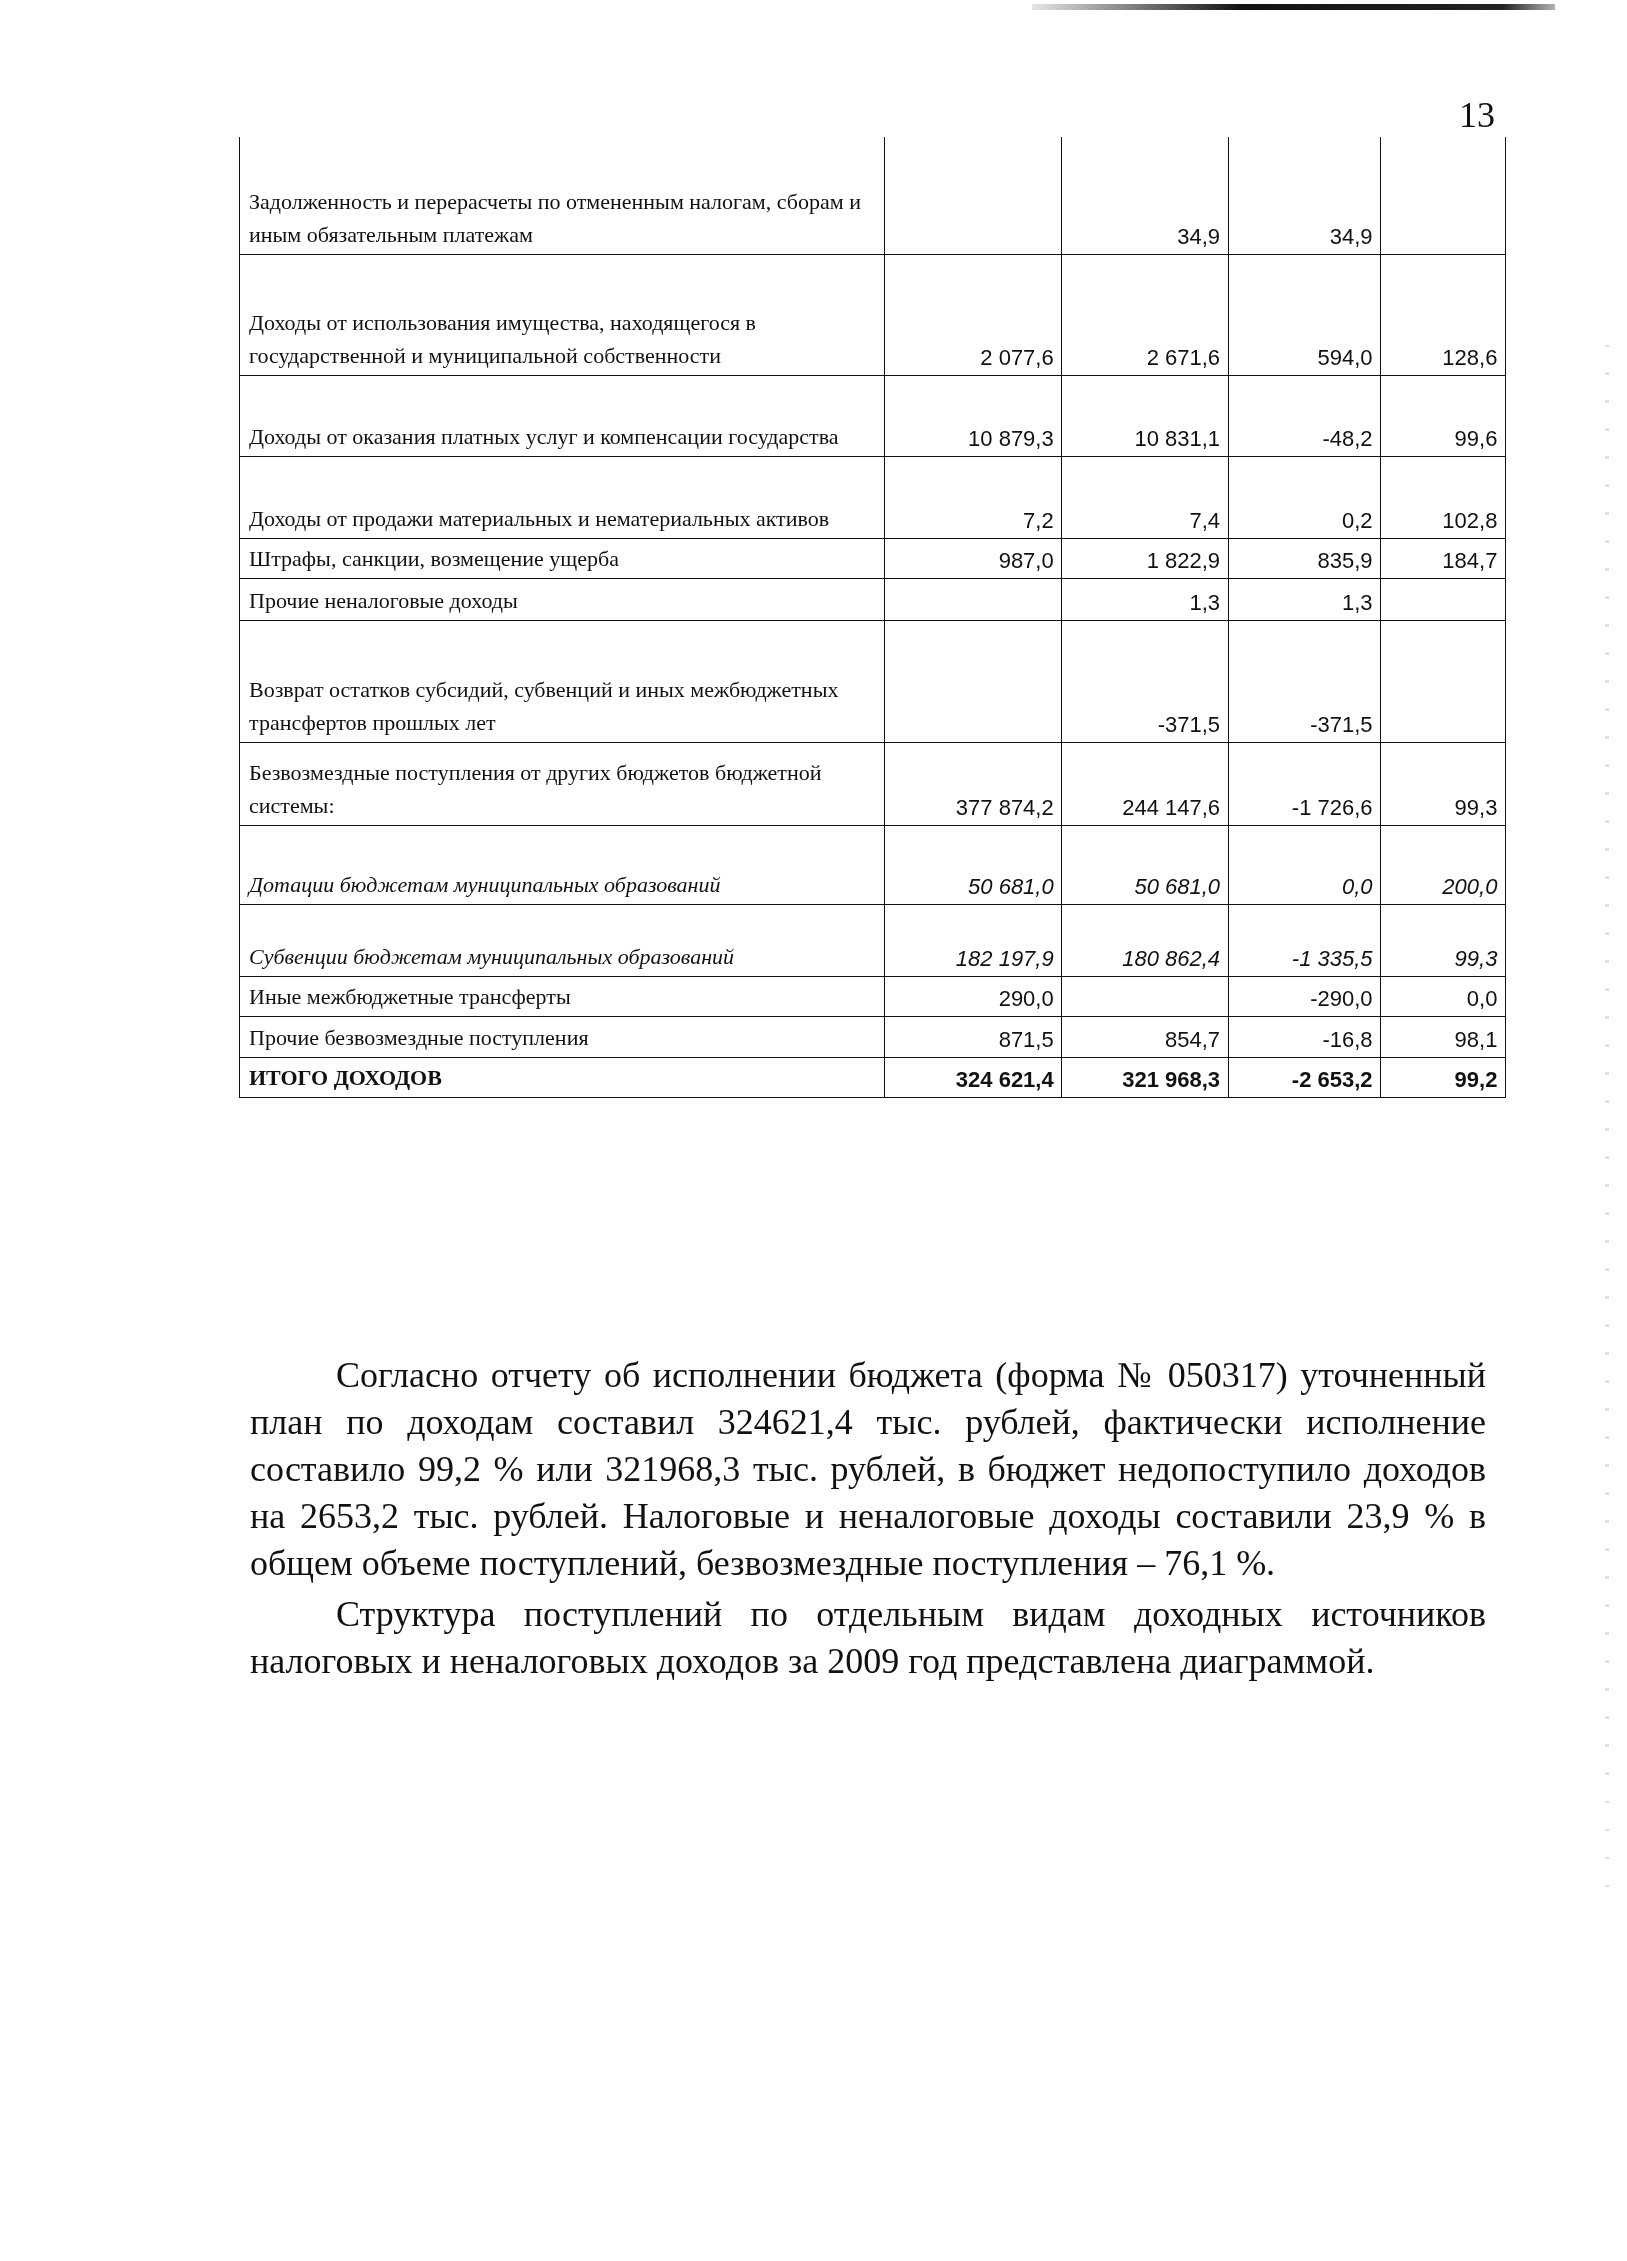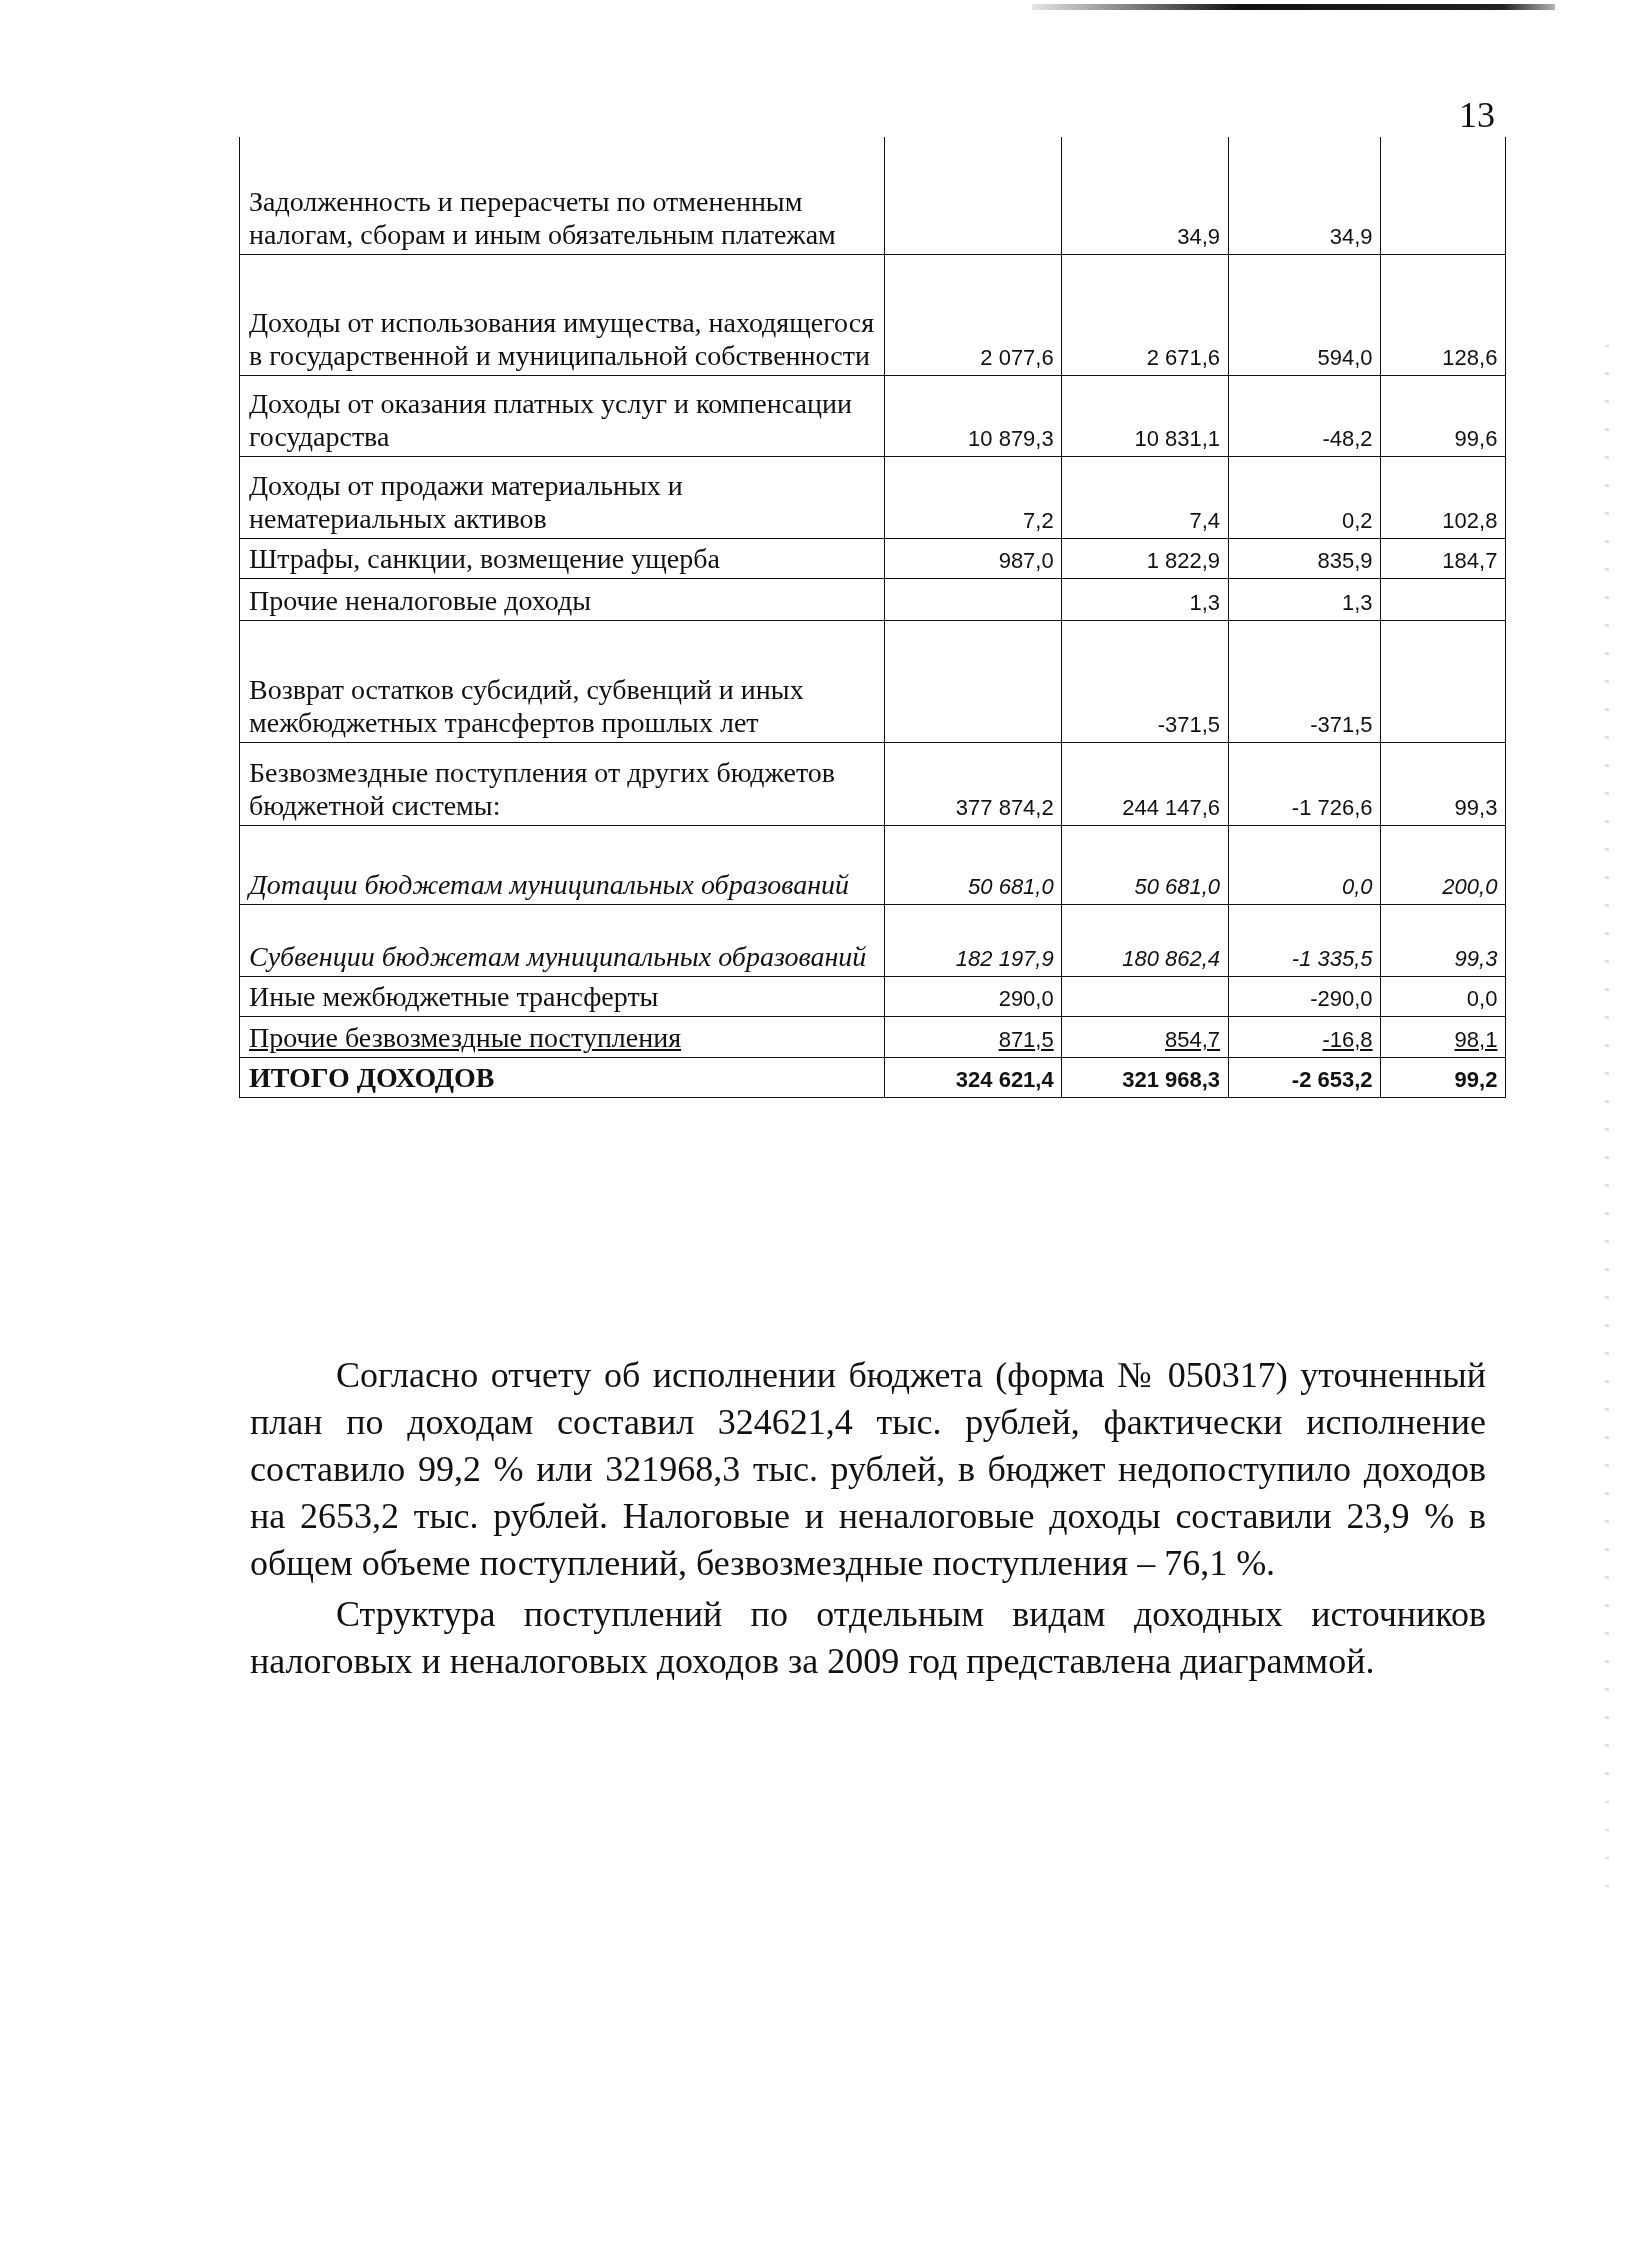--- a/index.html
+++ b/index.html
@@ -3,21 +3,21 @@
 <meta charset="utf-8">
 <style>
   html, body { margin:0; padding:0; background:#ffffff; }
   body { width:1628px; height:2261px; position:relative; overflow:hidden; color:#111; }
   .top-rule { position:absolute; left:1032px; top:3.8px; width:523px; height:6.4px;
     background:linear-gradient(to right, rgba(0,0,0,0.1), #111 40%, #222 90%, rgba(0,0,0,0.3)); }
   .page-num { position:absolute; left:1459px; top:94px; font-family:"Liberation Serif", serif; font-size:36px; }
   table.budget { position:absolute; left:239px; top:137px; border-collapse:collapse; table-layout:fixed; width:1267px; }
   table.budget td { border:1.6px solid #111; padding:0 7.6px 2.5px 9px; vertical-align:bottom; }
   table.budget tr.first td { border-top:none; }
-  td.label { font-family:"Liberation Serif", serif; font-size:28px; line-height:33px; }
+  td.label { font-family:"Liberation Serif", serif; font-size:22px; line-height:33px; }
   td.num { font-family:"Liberation Sans", sans-serif; font-size:22px; text-align:right; line-height:28px; }
   tr.bold td { font-weight:bold; }
   tr.italic td { font-style:italic; }
   .col-label { width:605px; } .col-a { width:166px; } .col-b { width:156px; } .col-c { width:143px; } .col-d { width:117px; }
   .text-block { position:absolute; left:250px; width:1236px; font-family:"Liberation Serif", serif; font-size:36px; line-height:47px; text-align:justify; }
   .text-block p { margin:0; text-indent:86px; }
   .text-block b { font-weight:bold; }
   .scan-specks { position:absolute; right:19px; top:319px; width:3.8px; height:1593px;
     background:repeating-linear-gradient(to bottom, transparent 0 25.5px, rgba(0,0,0,0.12) 25.5px 28px); }
 </style>
@@ -106,21 +106,21 @@
         <td class="num">-1 335,5</td>
         <td class="num">99,3</td>
       </tr>
       <tr style="height: 40px;">
         <td class="label">Иные межбюджетные трансферты</td>
         <td class="num">290,0</td>
         <td class="num"></td>
         <td class="num">-290,0</td>
         <td class="num">0,0</td>
       </tr>
-      <tr style="height: 41px; text-decoration: underline;">
+      <tr style="height: 41px;">
         <td class="label">Прочие безвозмездные поступления</td>
         <td class="num">871,5</td>
         <td class="num">854,7</td>
         <td class="num">-16,8</td>
         <td class="num">98,1</td>
       </tr>
       <tr class="bold" style="height: 40px;">
         <td class="label">ИТОГО ДОХОДОВ</td>
         <td class="num">324 621,4</td>
         <td class="num">321 968,3</td>

